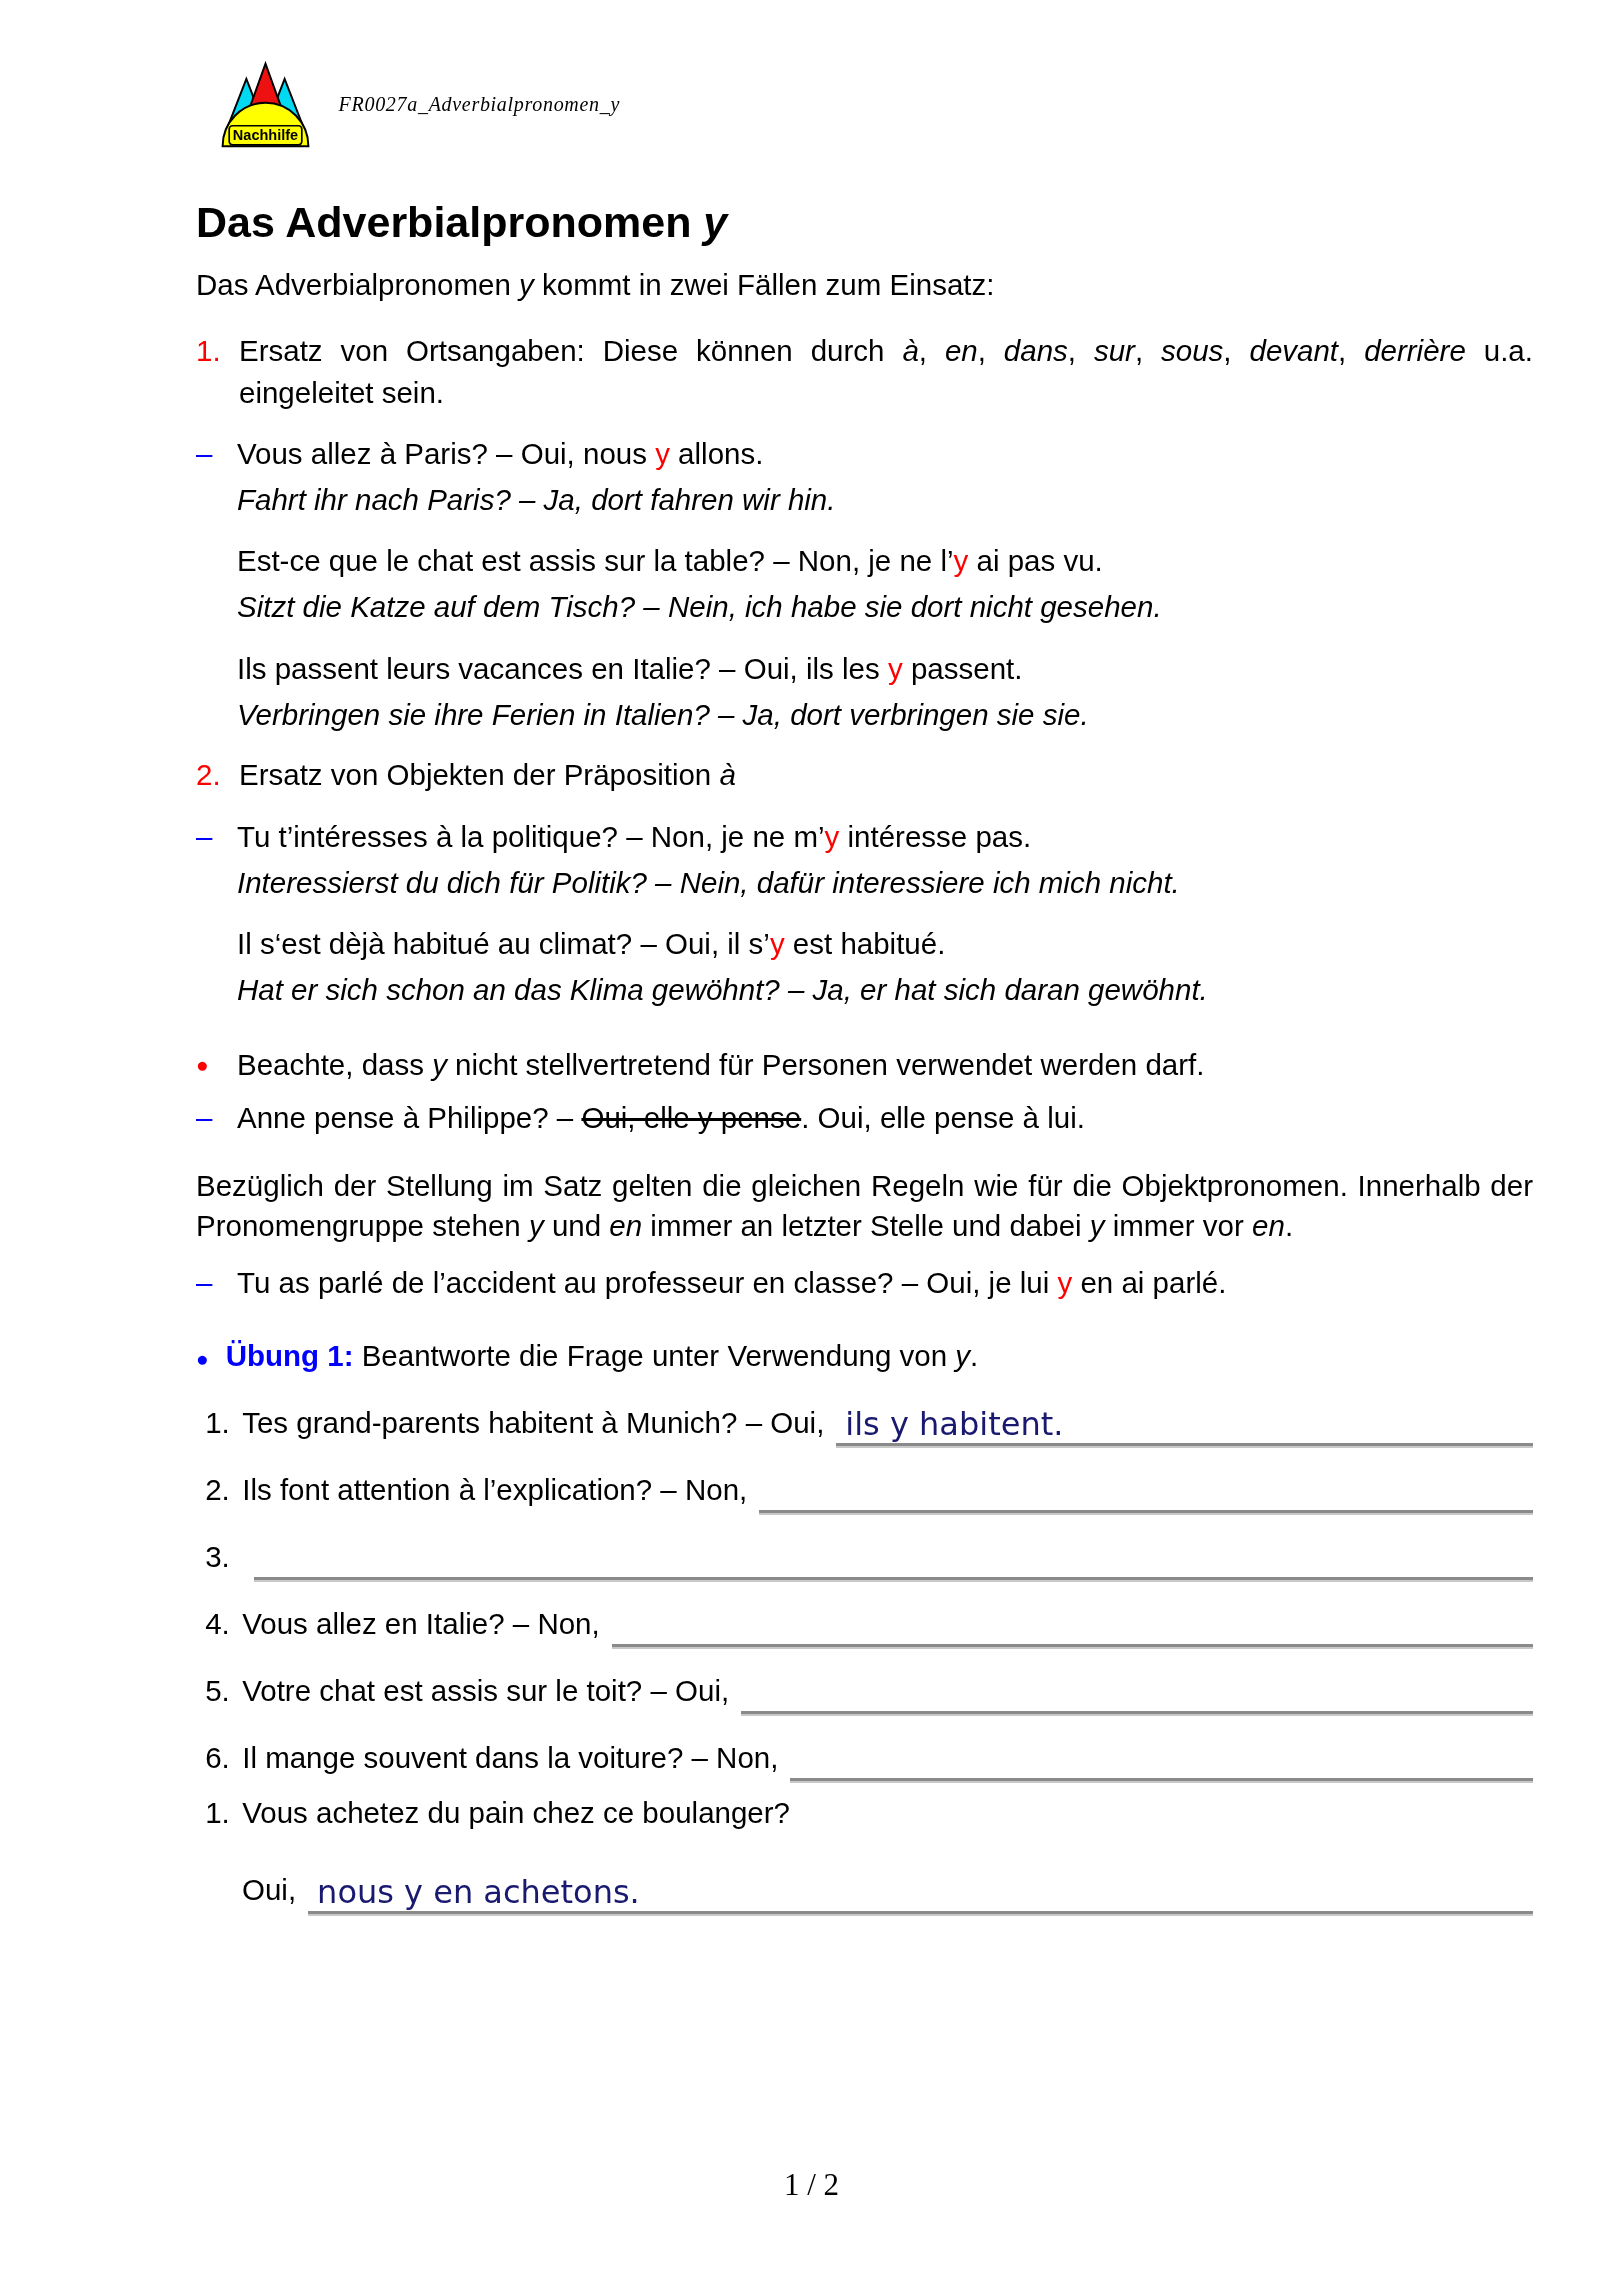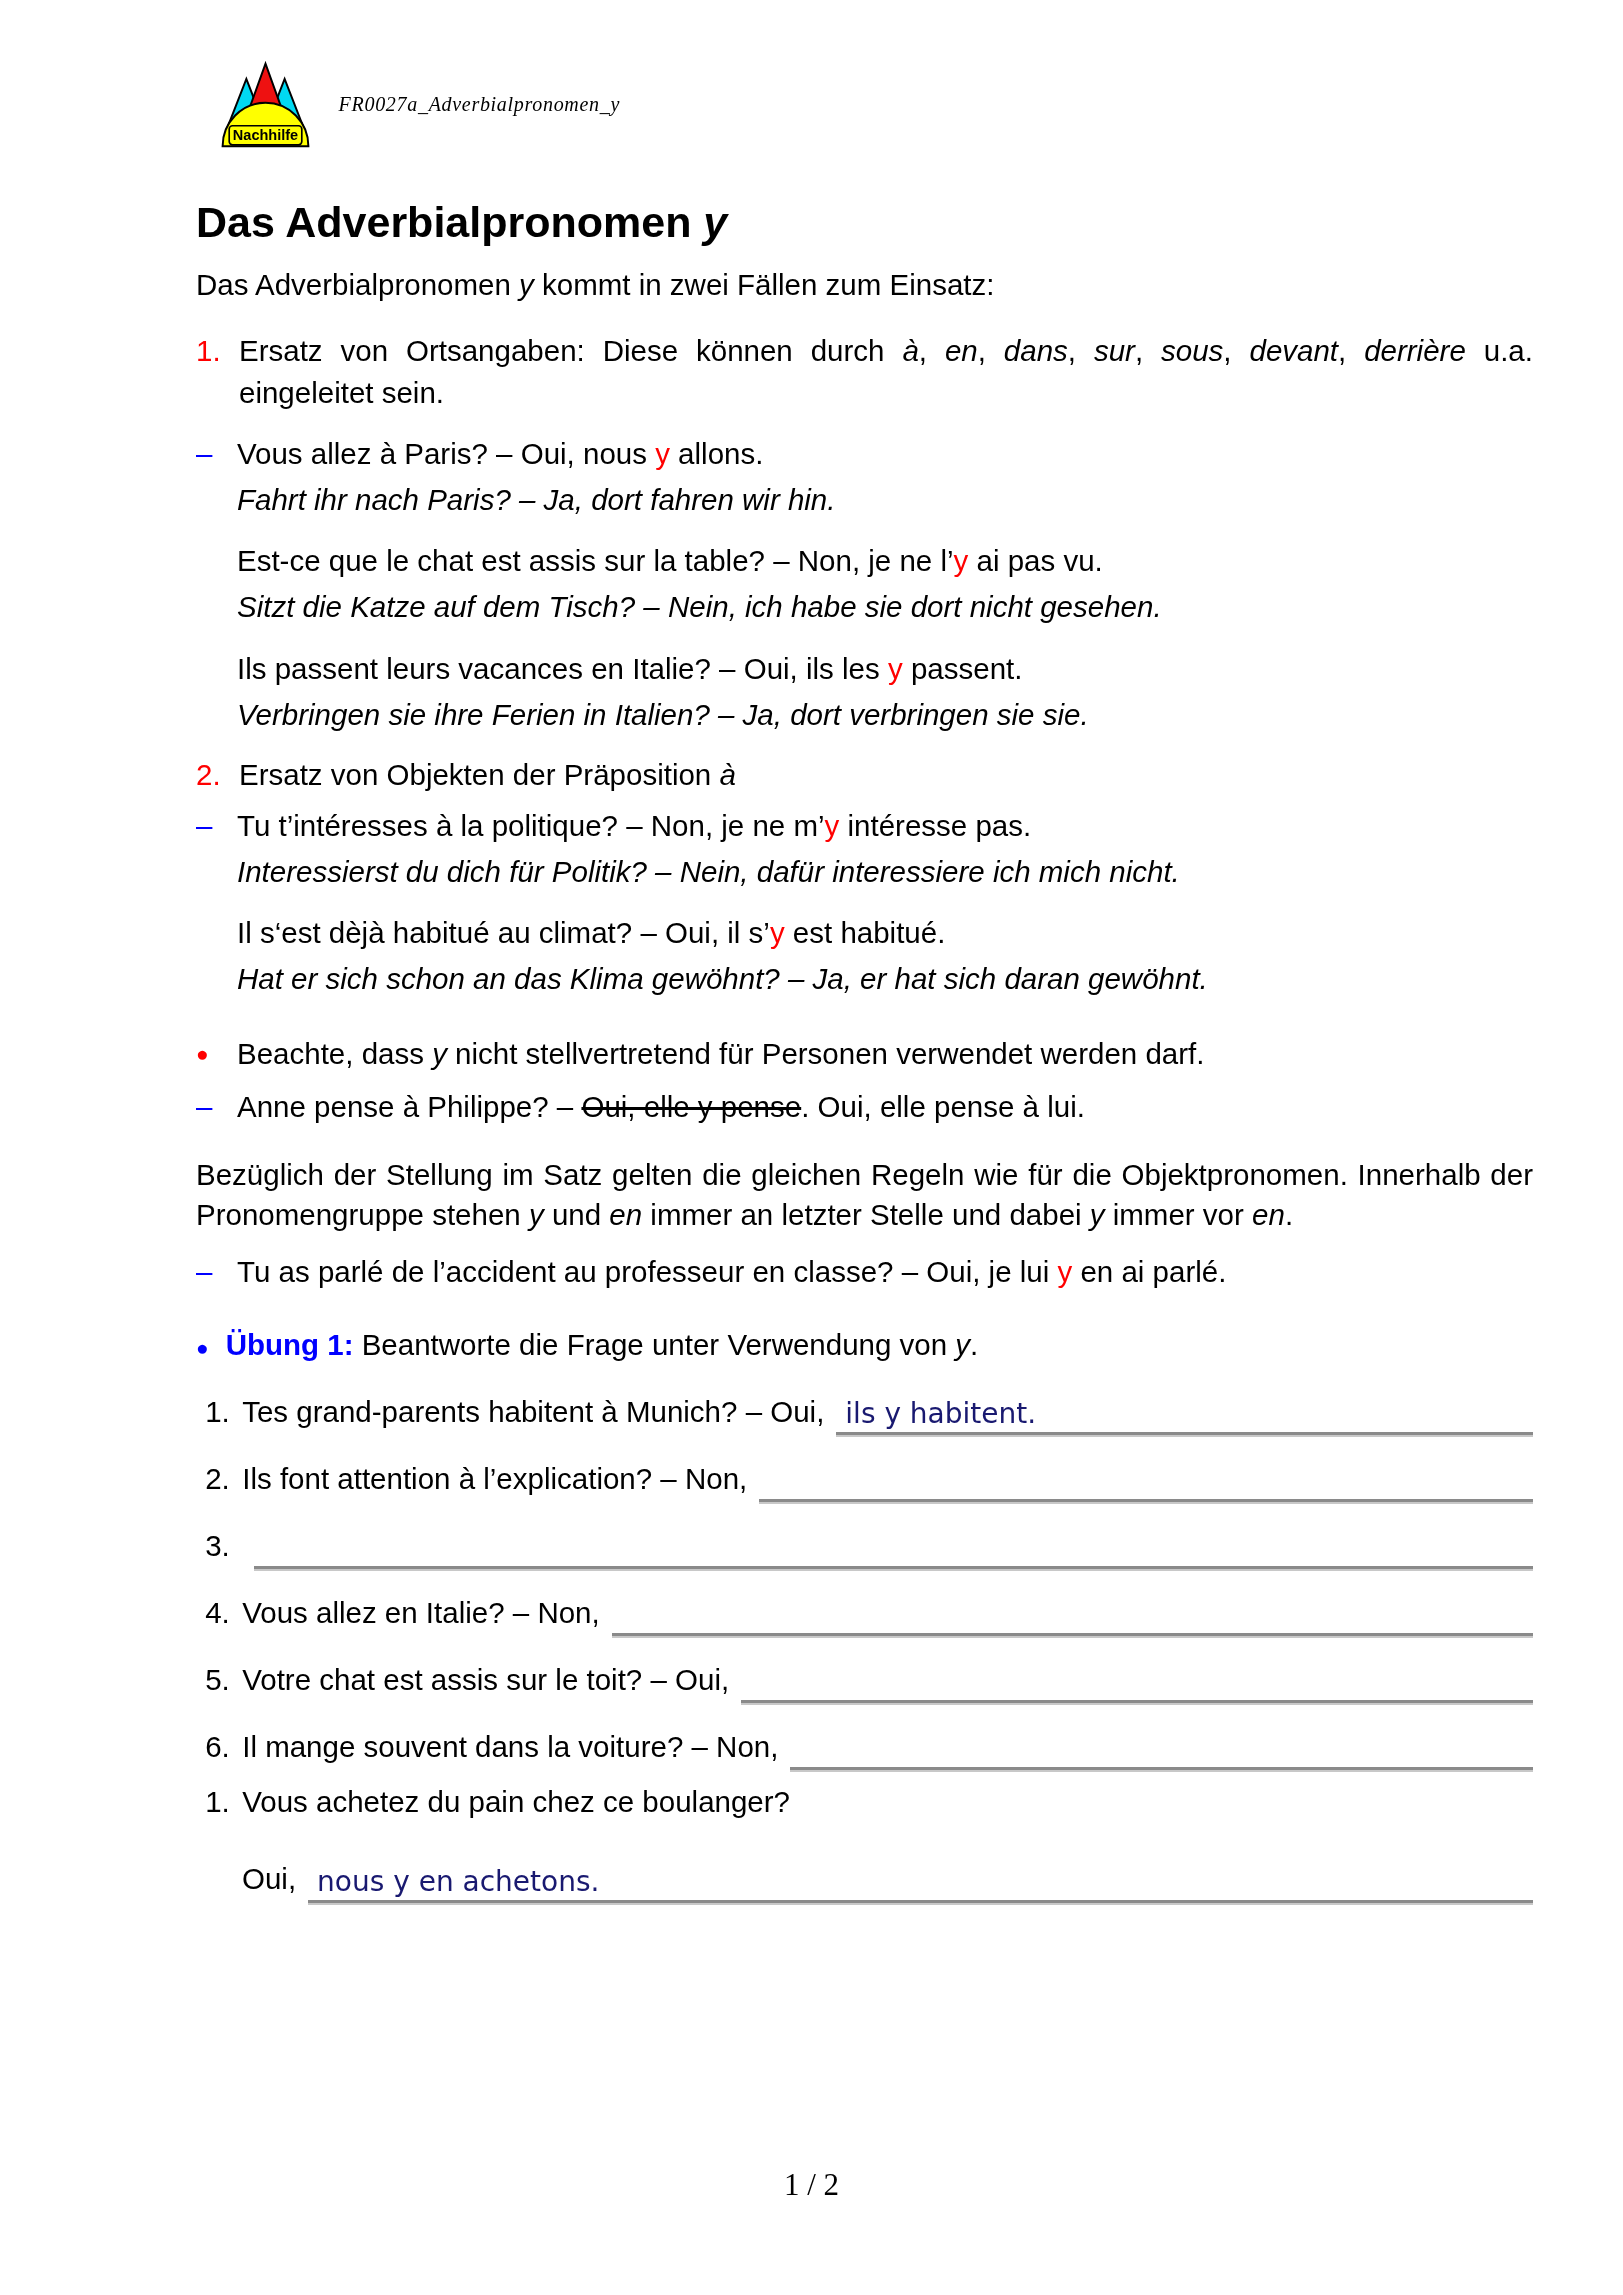--- a/index.html
+++ b/index.html
@@ -67,21 +67,21 @@
   .row .marker{
     flex:0 0 41px;
     color:var(--blue);
   }
   .row .marker.red-bullet{color:var(--red);font-size:21px;line-height:46px;}
   .row .txt{flex:1 1 auto;}
   .ex{line-height:46px;}
   .pair{margin-bottom:15.7px;}
   .it{font-style:italic;}
   .mt-examples{margin-top:17px;}
-  .mt-point2{margin-top:3.9px;margin-bottom:7px;}
+  .mt-point2{margin-top:3.9px;margin-bottom:18px;}
   .mt-note{margin-top:29px;}
   .mt-anne{margin-top:6.5px;}
   .para{
     margin-top:25px;
     text-align:justify;
     line-height:40px;
   }
   .mt-parle{margin-top:14.4px;}
   .ueb-head{
     margin-top:30px;
@@ -105,21 +105,21 @@
   .blankzone{
     flex:1 1 auto;
     margin-left:11.8px;
     border-bottom:3.9px solid var(--blankline);
     box-shadow:0 2px 0 var(--blankshadow);
     display:flex;
     align-items:flex-end;
   }
   .hw{
     font-family:"DejaVu Sans", sans-serif;
-    font-size:28px;
+    font-size:32px;
     line-height:37px;
     color:var(--hw);
     padding:0 0 0 9.2px;
     white-space:nowrap;
   }
   .mt-u2q{margin-top:9.2px;}
   .answer-row{
     display:flex;
     align-items:stretch;
     margin-top:30px;

